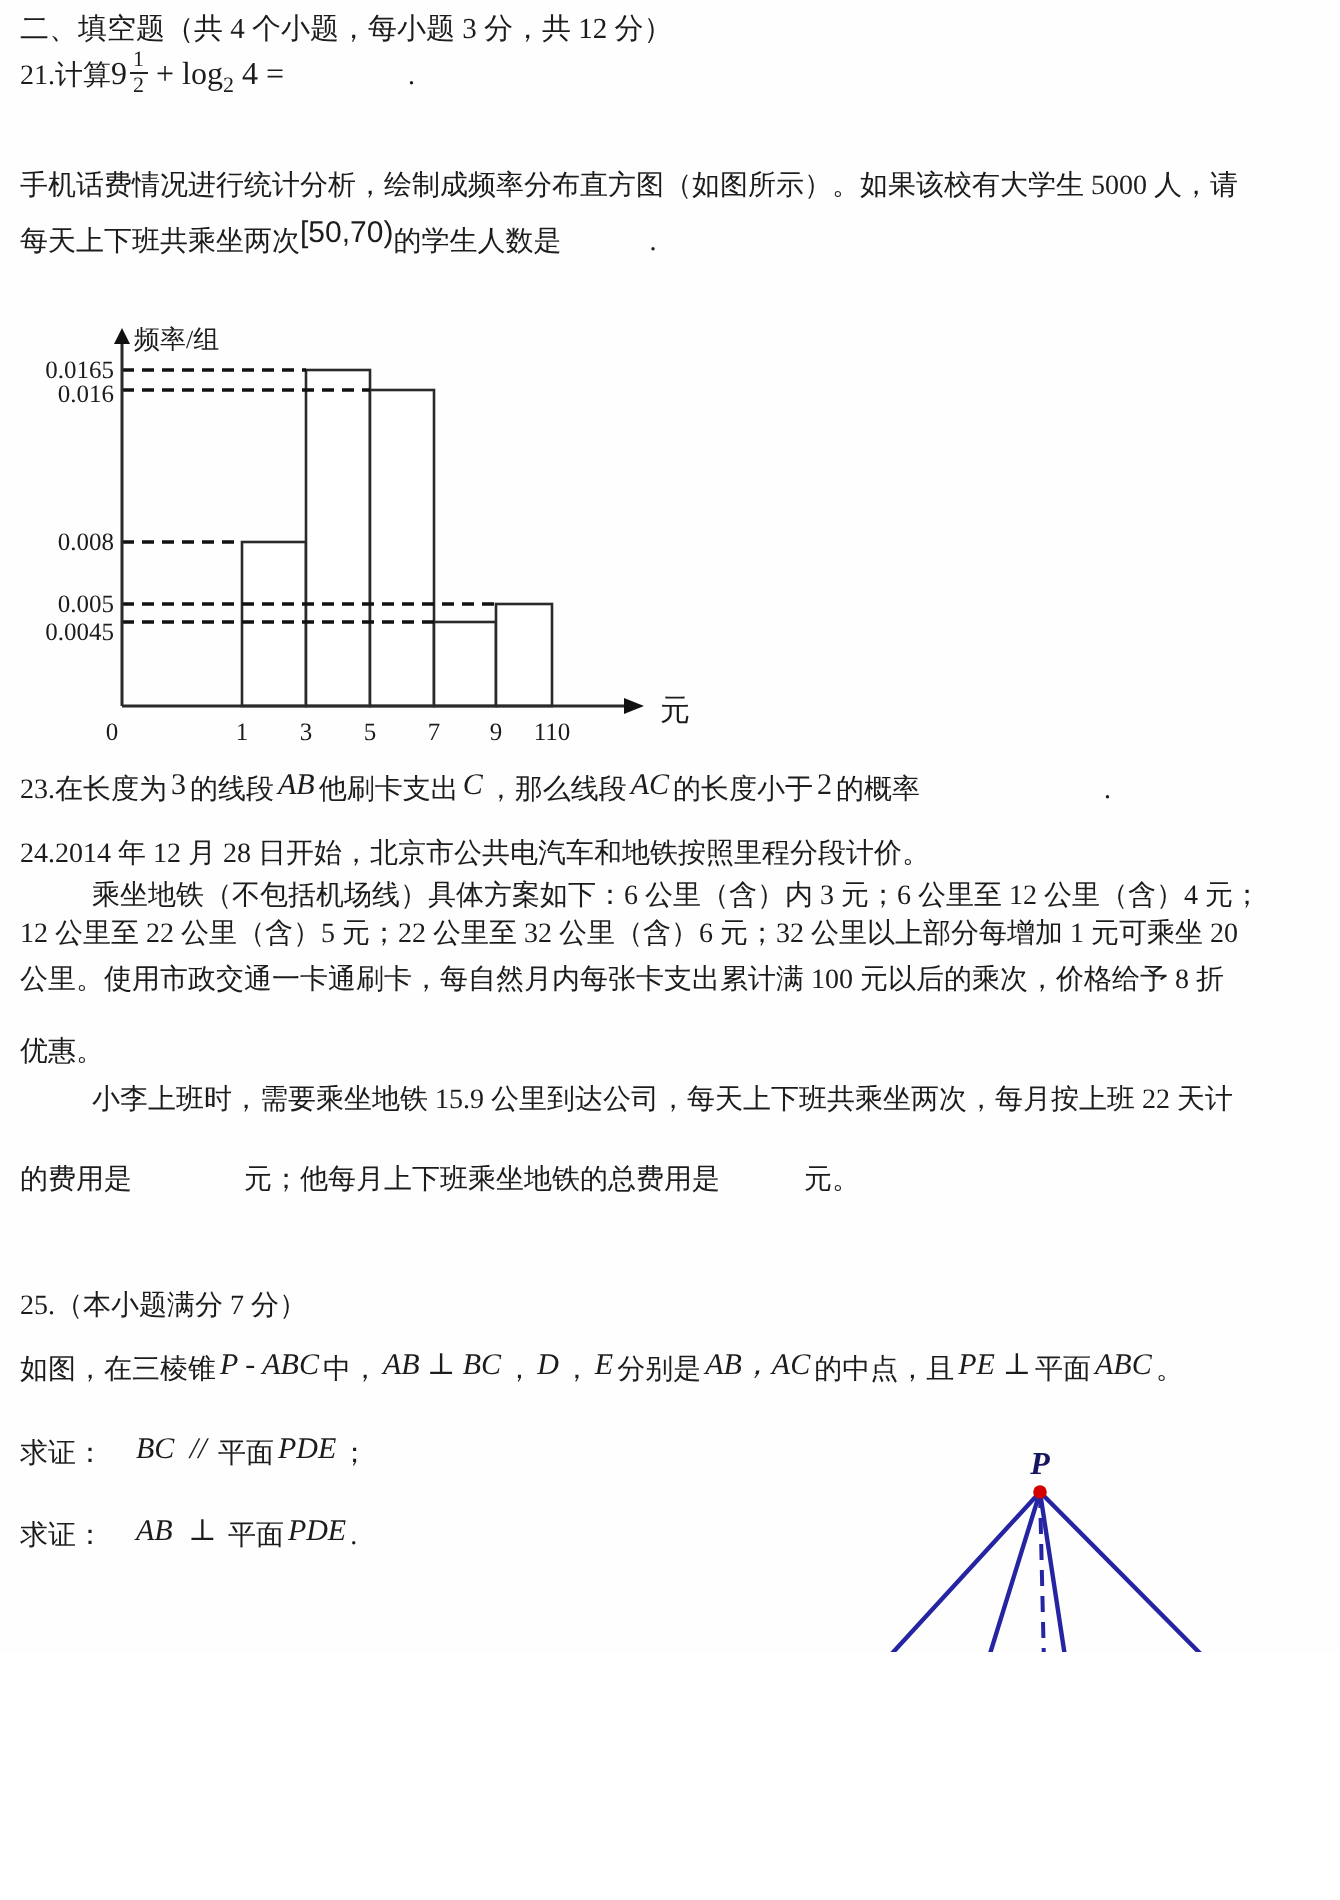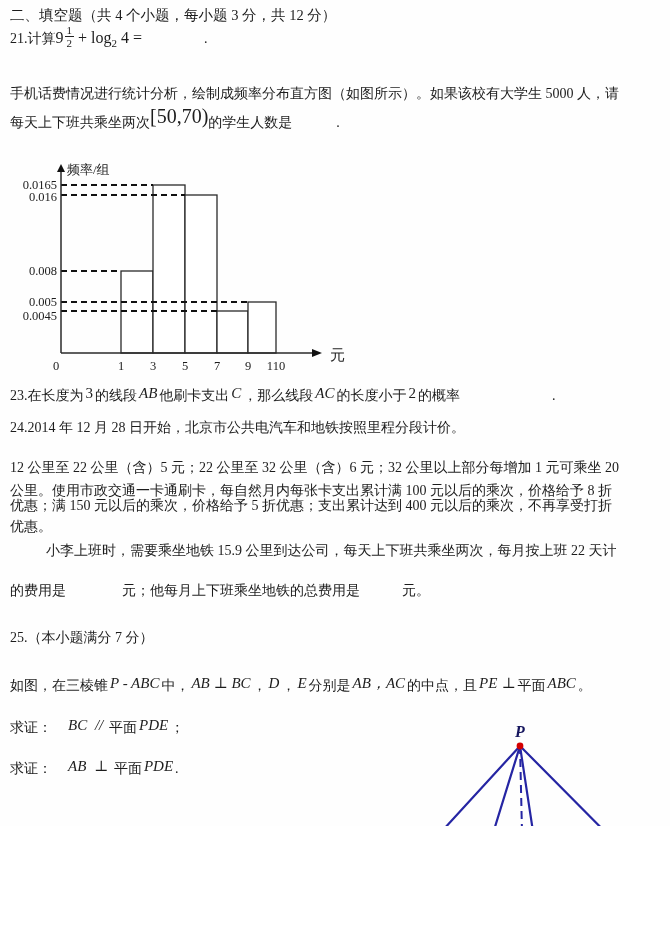--- a/index.html
+++ b/index.html
@@ -6,21 +6,21 @@
   body{background:#ffffff;}
   #page{
     position:relative;width:670px;height:826px;background:#fefefe;
     font-family:"Liberation Serif","DejaVu Serif",serif;
     font-size:14px;color:#1c1c1c;overflow:hidden;
   }
   .line{position:absolute;left:10px;white-space:nowrap;line-height:19px;}
   .indent{left:46px;}
   .m{font-family:"Liberation Serif","DejaVu Serif",serif;font-size:15px;vertical-align:2px;padding:0 2px;}
   .i{font-style:italic;}
-  .raised{font-family:Liberation Serif, serif;font-size:20px;vertical-align:4px;}
+  .raised{font-family:Liberation Sans, sans-serif;font-size:15px;vertical-align:4px;}
   .gap{display:inline-block;}
   .fml{font-family:"Liberation Serif","DejaVu Serif",serif;font-size:16px;}
   .frac{display:inline-flex;flex-direction:column;align-items:center;font-size:11px;line-height:1.1;vertical-align:9px;margin-left:1px;}
   .fn{border-bottom:1px solid #222;padding:0 2px;}
   .fd{padding:0 2px;}
   .fml sub{font-size:11px;}
   .sec{font-size:14.5px;}
   #footer{position:absolute;top:866px;left:240px;width:120px;text-align:center;color:#9a9aa6;font-size:13px;}
   #bottom-strip{position:absolute;top:942px;left:0;width:670px;height:8px;background:#dadadd;border-top:1px solid #bdbdc2;}
   svg text{font-family:"Liberation Serif","DejaVu Serif",serif;}
@@ -74,29 +74,29 @@
       <text x="201" y="212" font-size="12.5" text-anchor="middle" fill="#1c1c1c">7</text>
       <text x="232" y="212" font-size="12.5" text-anchor="middle" fill="#1c1c1c">9</text>
       <text x="260" y="212" font-size="12.5" text-anchor="middle" fill="#1c1c1c">110</text>
     </svg>
 
   <div class="line" style="top:384px">
     <span><span class="">23.在长度为</span><span class="m ">3</span><span class="">的线段</span><span class="m i">AB</span><span class="">他刷卡支出</span><span class="m i">C</span><span class="">，那么线段</span><span class="m i">AC</span><span class="">的长度小于</span><span class="m ">2</span><span class="">的概率</span></span><span class="gap" style="width:92px"></span><span>.</span>
   </div>
 
   <div class="line" style="top:418px">24.2014 年 12 月 28 日开始，北京市公共电汽车和地铁按照里程分段计价。</div>
+  <div class="line indent" style="top:439px">乘坐地铁（不包括机场线）具体方案如下：6 公里（含）内 3 元；6 公里至 12 公里（含）4 元；</div>
   <div class="line" style="top:458px">12 公里至 22 公里（含）5 元；22 公里至 32 公里（含）6 元；32 公里以上部分每增加 1 元可乘坐 20</div>
   <div class="line" style="top:481px">公里。使用市政交通一卡通刷卡，每自然月内每张卡支出累计满 100 元以后的乘次，价格给予 8 折</div>
-  <div class="line" style="top:496px">优惠；满 150 元以后的乘次，价格给予 5 折优惠；支出累计达到 400 元以后的乘次，不再享受打折</div>
   <div class="line" style="top:517px">优惠。</div>
   <div class="line indent" style="top:541px">小李上班时，需要乘坐地铁 15.9 公里到达公司，每天上下班共乘坐两次，每月按上班 22 天计</div>
   <div class="line" style="top:581px">的费用是　　　　元；他每月上下班乘坐地铁的总费用是　　　元。</div>
 
 
-  <div class="line" style="top:628px">25.（本小题满分 7 分）</div>
+  <div class="line" style="top:644px">25.（本小题满分 7 分）</div>
   <div class="line" style="top:674px"><span class="">如图，在三棱锥</span><span class="m i">P - ABC</span><span class="">中，</span><span class="m i">AB ⊥ BC</span><span class="">，</span><span class="m i">D</span><span class="">，</span><span class="m i">E</span><span class="">分别是</span><span class="m i">AB，AC</span><span class="">的中点，且</span><span class="m i">PE</span><span class="m ">⊥</span><span class="">平面</span><span class="m i">ABC</span><span class="">。</span></div>
   <div class="line" style="top:757px"><span class="">求证：</span><span class="">　</span><span class="m i">AB</span><span class="m "> ⊥ </span><span class="">平面</span><span class="m i">PDE</span><span class="">.</span></div>
   <div class="line" style="top:716px"><span class="">求证：</span><span class="">　</span><span class="m i">BC</span><span class="m i"> // </span><span class="">平面</span><span class="m i">PDE</span><span class="">；</span></div>
 
   <svg width="292" height="220" viewBox="0 0 292 220" style="position:absolute;left:378px;top:722px">
 
     <path d="M240,153 h22 M244,153 v25" stroke="#b3b3b8" stroke-width="1.5" fill="none"></path>
 
     <g stroke="#2525a3" stroke-width="2" stroke-dasharray="8 5" fill="none">
       <line x1="142" y1="24" x2="145" y2="153"></line>

